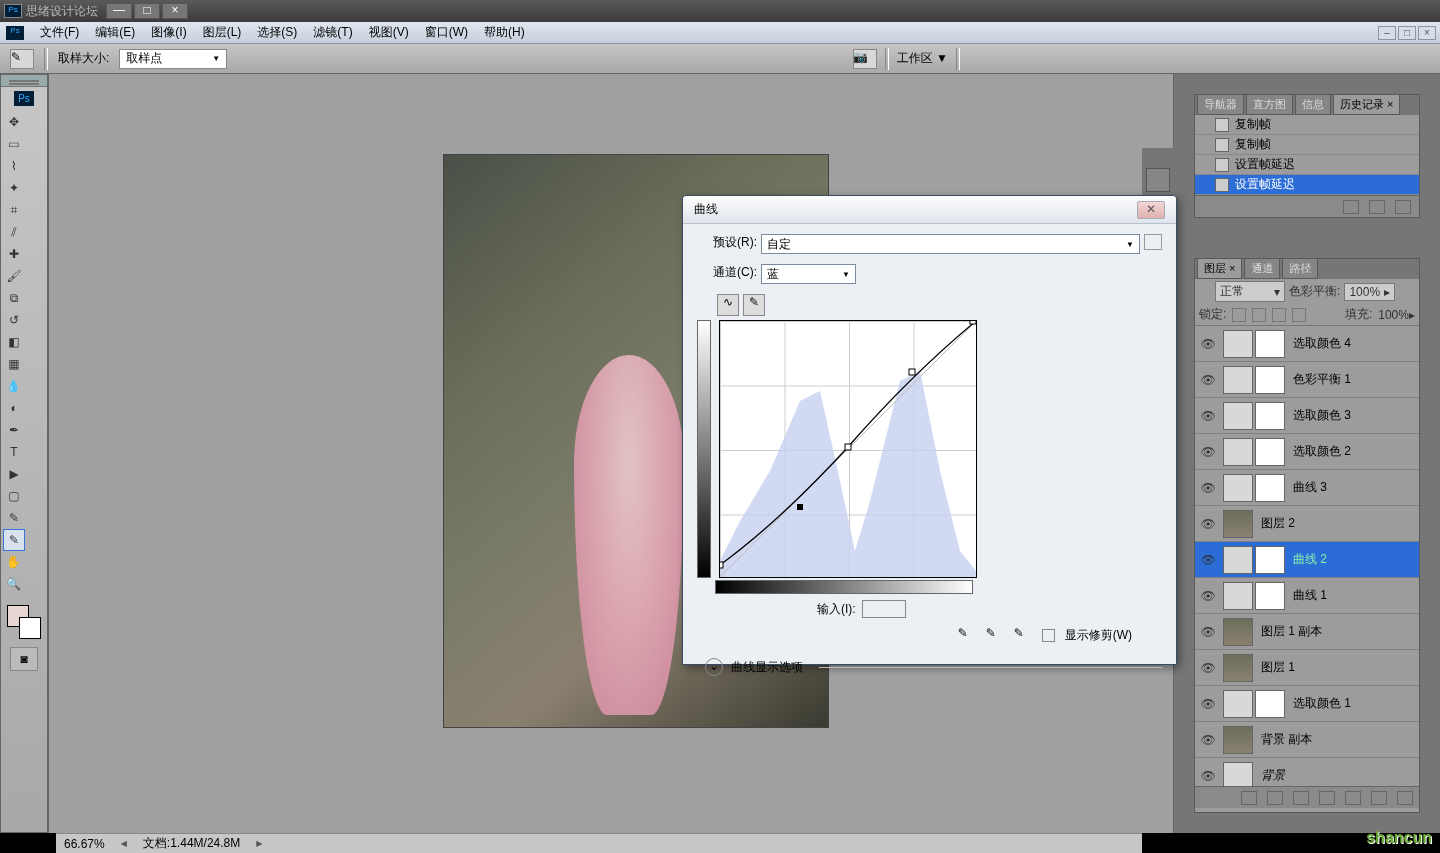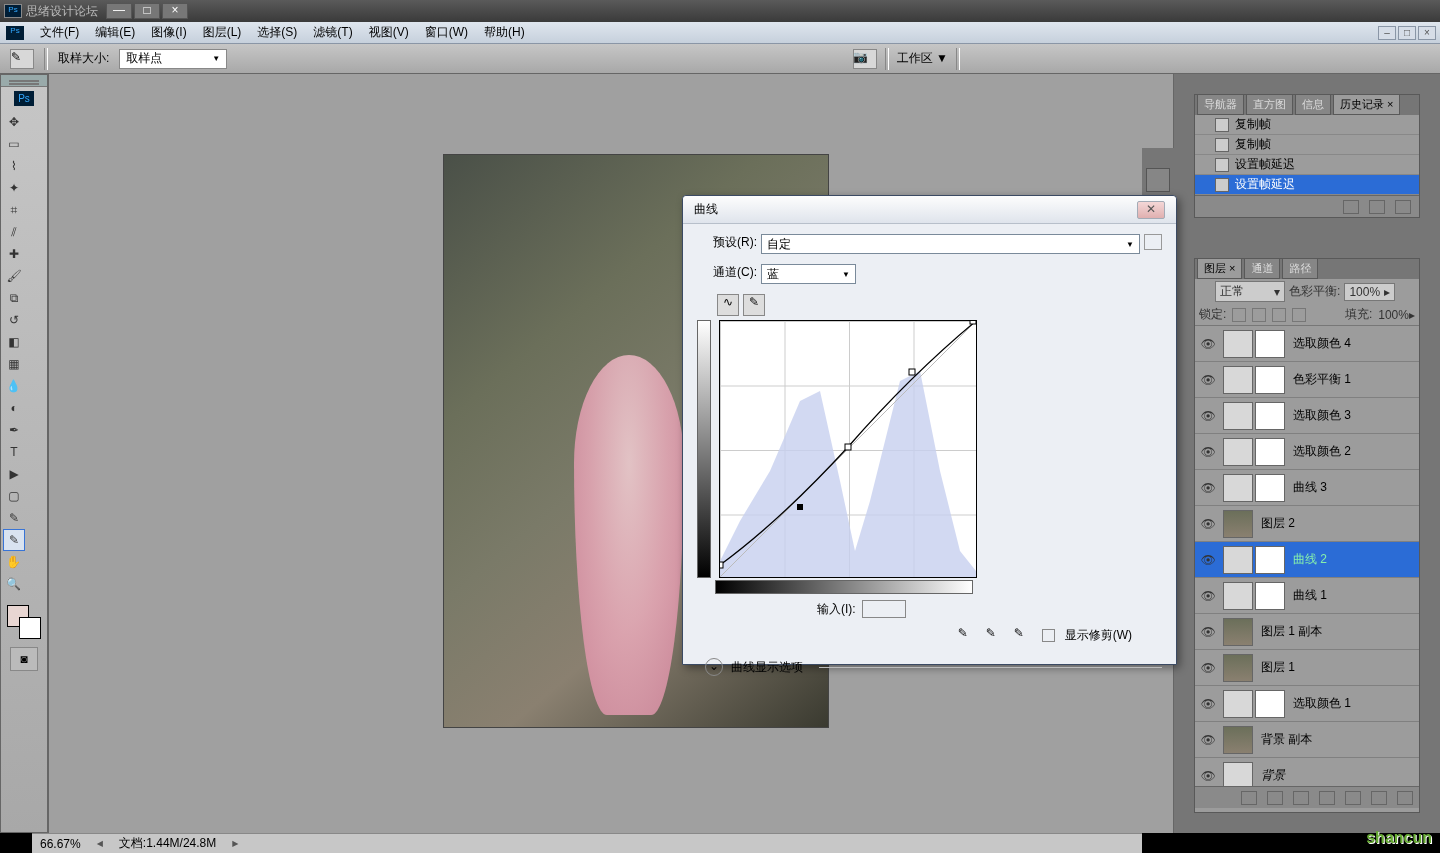--- a/index.html
+++ b/index.html
@@ -66,21 +66,21 @@
 .layer{height:36px;display:flex;align-items:center;border-bottom:1px solid #808080}
 .layer .eye{width:26px;text-align:center;color:#333}
 .layer .thumb{width:30px;height:28px;border:1px solid #666;background:#ddd;margin-left:2px}
 .layer .mask{width:30px;height:28px;border:1px solid #666;background:#fff;margin-left:2px}
 .layer .nm{margin-left:8px;color:#000}
 .layer.sel{background:#2b6cd6}
 .layer.sel .nm{color:#86efac}
 .layer-foot{height:22px;background:#8a8a8a;border-top:1px solid #666;display:flex;justify-content:flex-end;gap:10px;padding-right:6px;align-items:center}
 .layer-foot div{width:16px;height:14px;border:1px solid #666}
 
-.statusbar{position:absolute;left:32px;right:298px;bottom:0;height:20px;background:#c7c7c7;border-top:1px solid #888;display:flex;align-items:center;gap:12px;padding-left:8px;color:#000}
+.statusbar{position:absolute;left:56px;right:298px;bottom:0;height:20px;background:#c7c7c7;border-top:1px solid #888;display:flex;align-items:center;gap:12px;padding-left:8px;color:#000}
 .statusbar .arr{font-size:8px;color:#555;margin:0 4px}
 
 .dialog{position:absolute;left:682px;top:195px;width:495px;height:470px;background:#eceff4;border:1px solid #3b4a63;box-shadow:3px 3px 8px rgba(0,0,0,0.4);border-radius:4px 4px 0 0}
 .dlg-title{height:28px;background:linear-gradient(#fdfdfd,#dfe4ec);border-bottom:1px solid #b7bfca;display:flex;align-items:center;padding:0 11px;border-radius:4px 4px 0 0}
 .dlg-title .t{color:#000}
 .dlg-close{margin-left:auto;width:28px;height:18px;border:1px solid #a4abb6;background:linear-gradient(#f4d7d7,#e0b0b0);text-align:center;line-height:14px;color:#555;border-radius:2px}
 .dlg-body{padding:10px 14px;display:flex}
 .dlg-left{flex:1}
 .dlg-row{display:flex;align-items:flex-start;gap:4px;margin-bottom:10px}
 .dlg-row .lbl{width:60px;text-align:right;color:#000}

